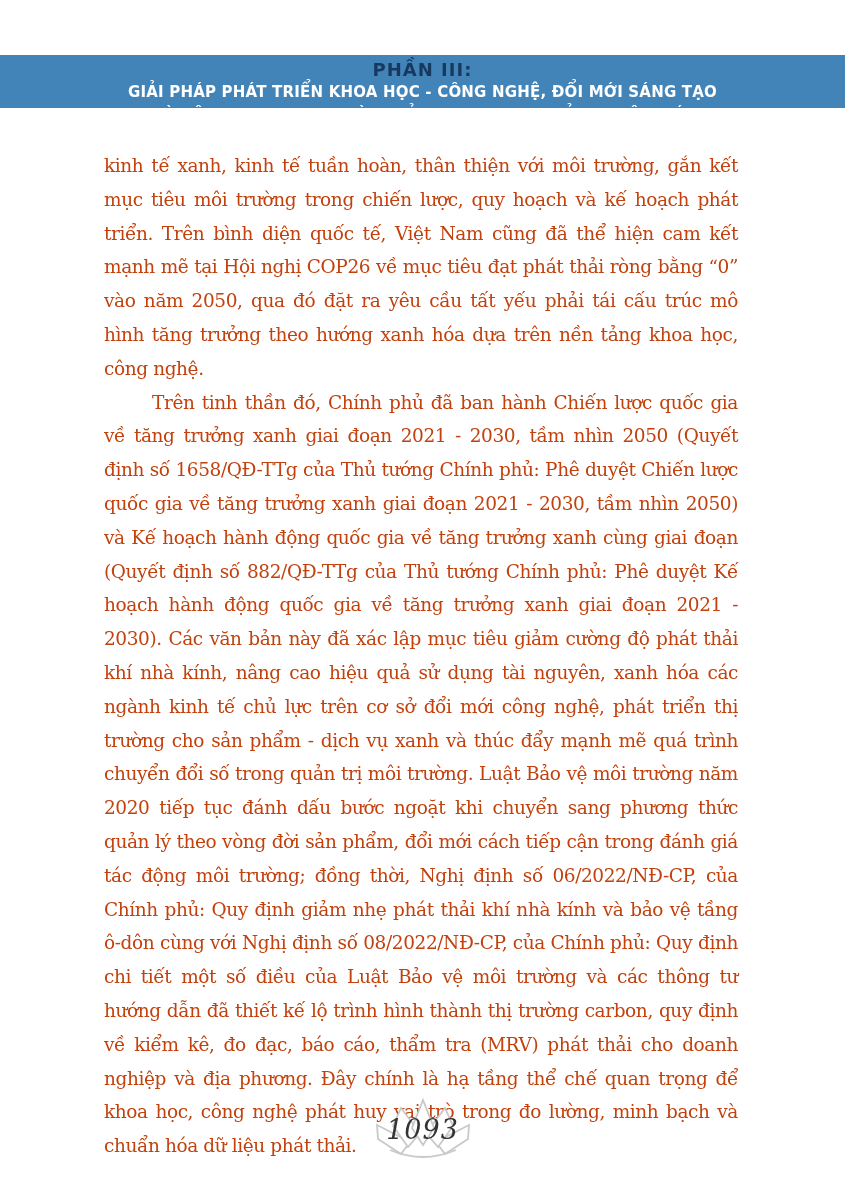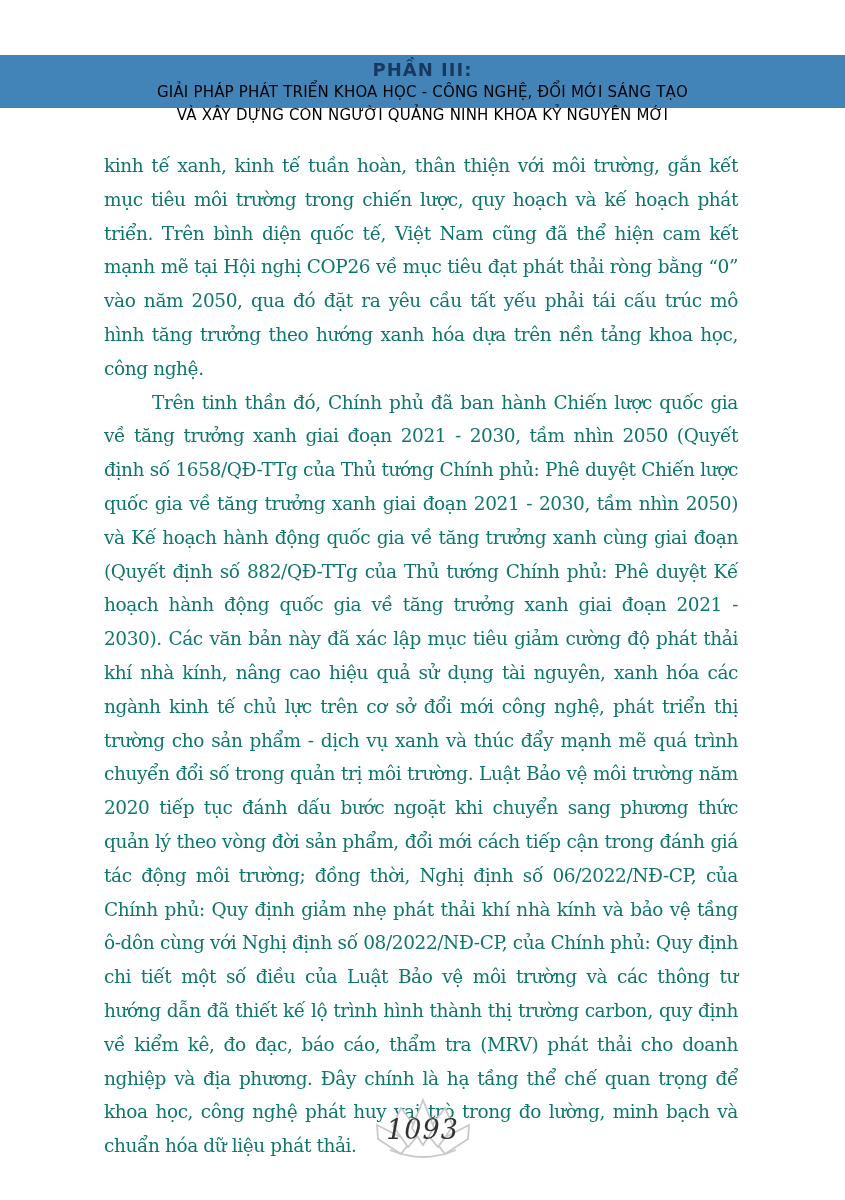--- a/index.html
+++ b/index.html
@@ -22,33 +22,33 @@
   }
   .part-label {
     margin-top: 4px;
     font-size: 18px;
     font-weight: bold;
     letter-spacing: 1px;
     color: #17395f;
     line-height: 22px;
   }
   .banner-subtitle {
-    color: #000000;
+    color: #ffffff;
     font-size: 15px;
     line-height: 23px;
     letter-spacing: 0.2px;
-    font-weight: 400;
+    font-weight: 700;
   }
   
   .body-text {
     position: absolute;
     left: 104px;
     top: 149px;
     width: 634px;
-    color: #0f766e;
+    color: #c2410c;
     font-size: 18.5px;
     line-height: 33.8px;
     text-align: justify;
     letter-spacing: -0.4px;
   }
   .body-text p { margin: 0; }
   .para.indent { text-indent: 48px; }
   
   .page-footer {
     position: absolute;

